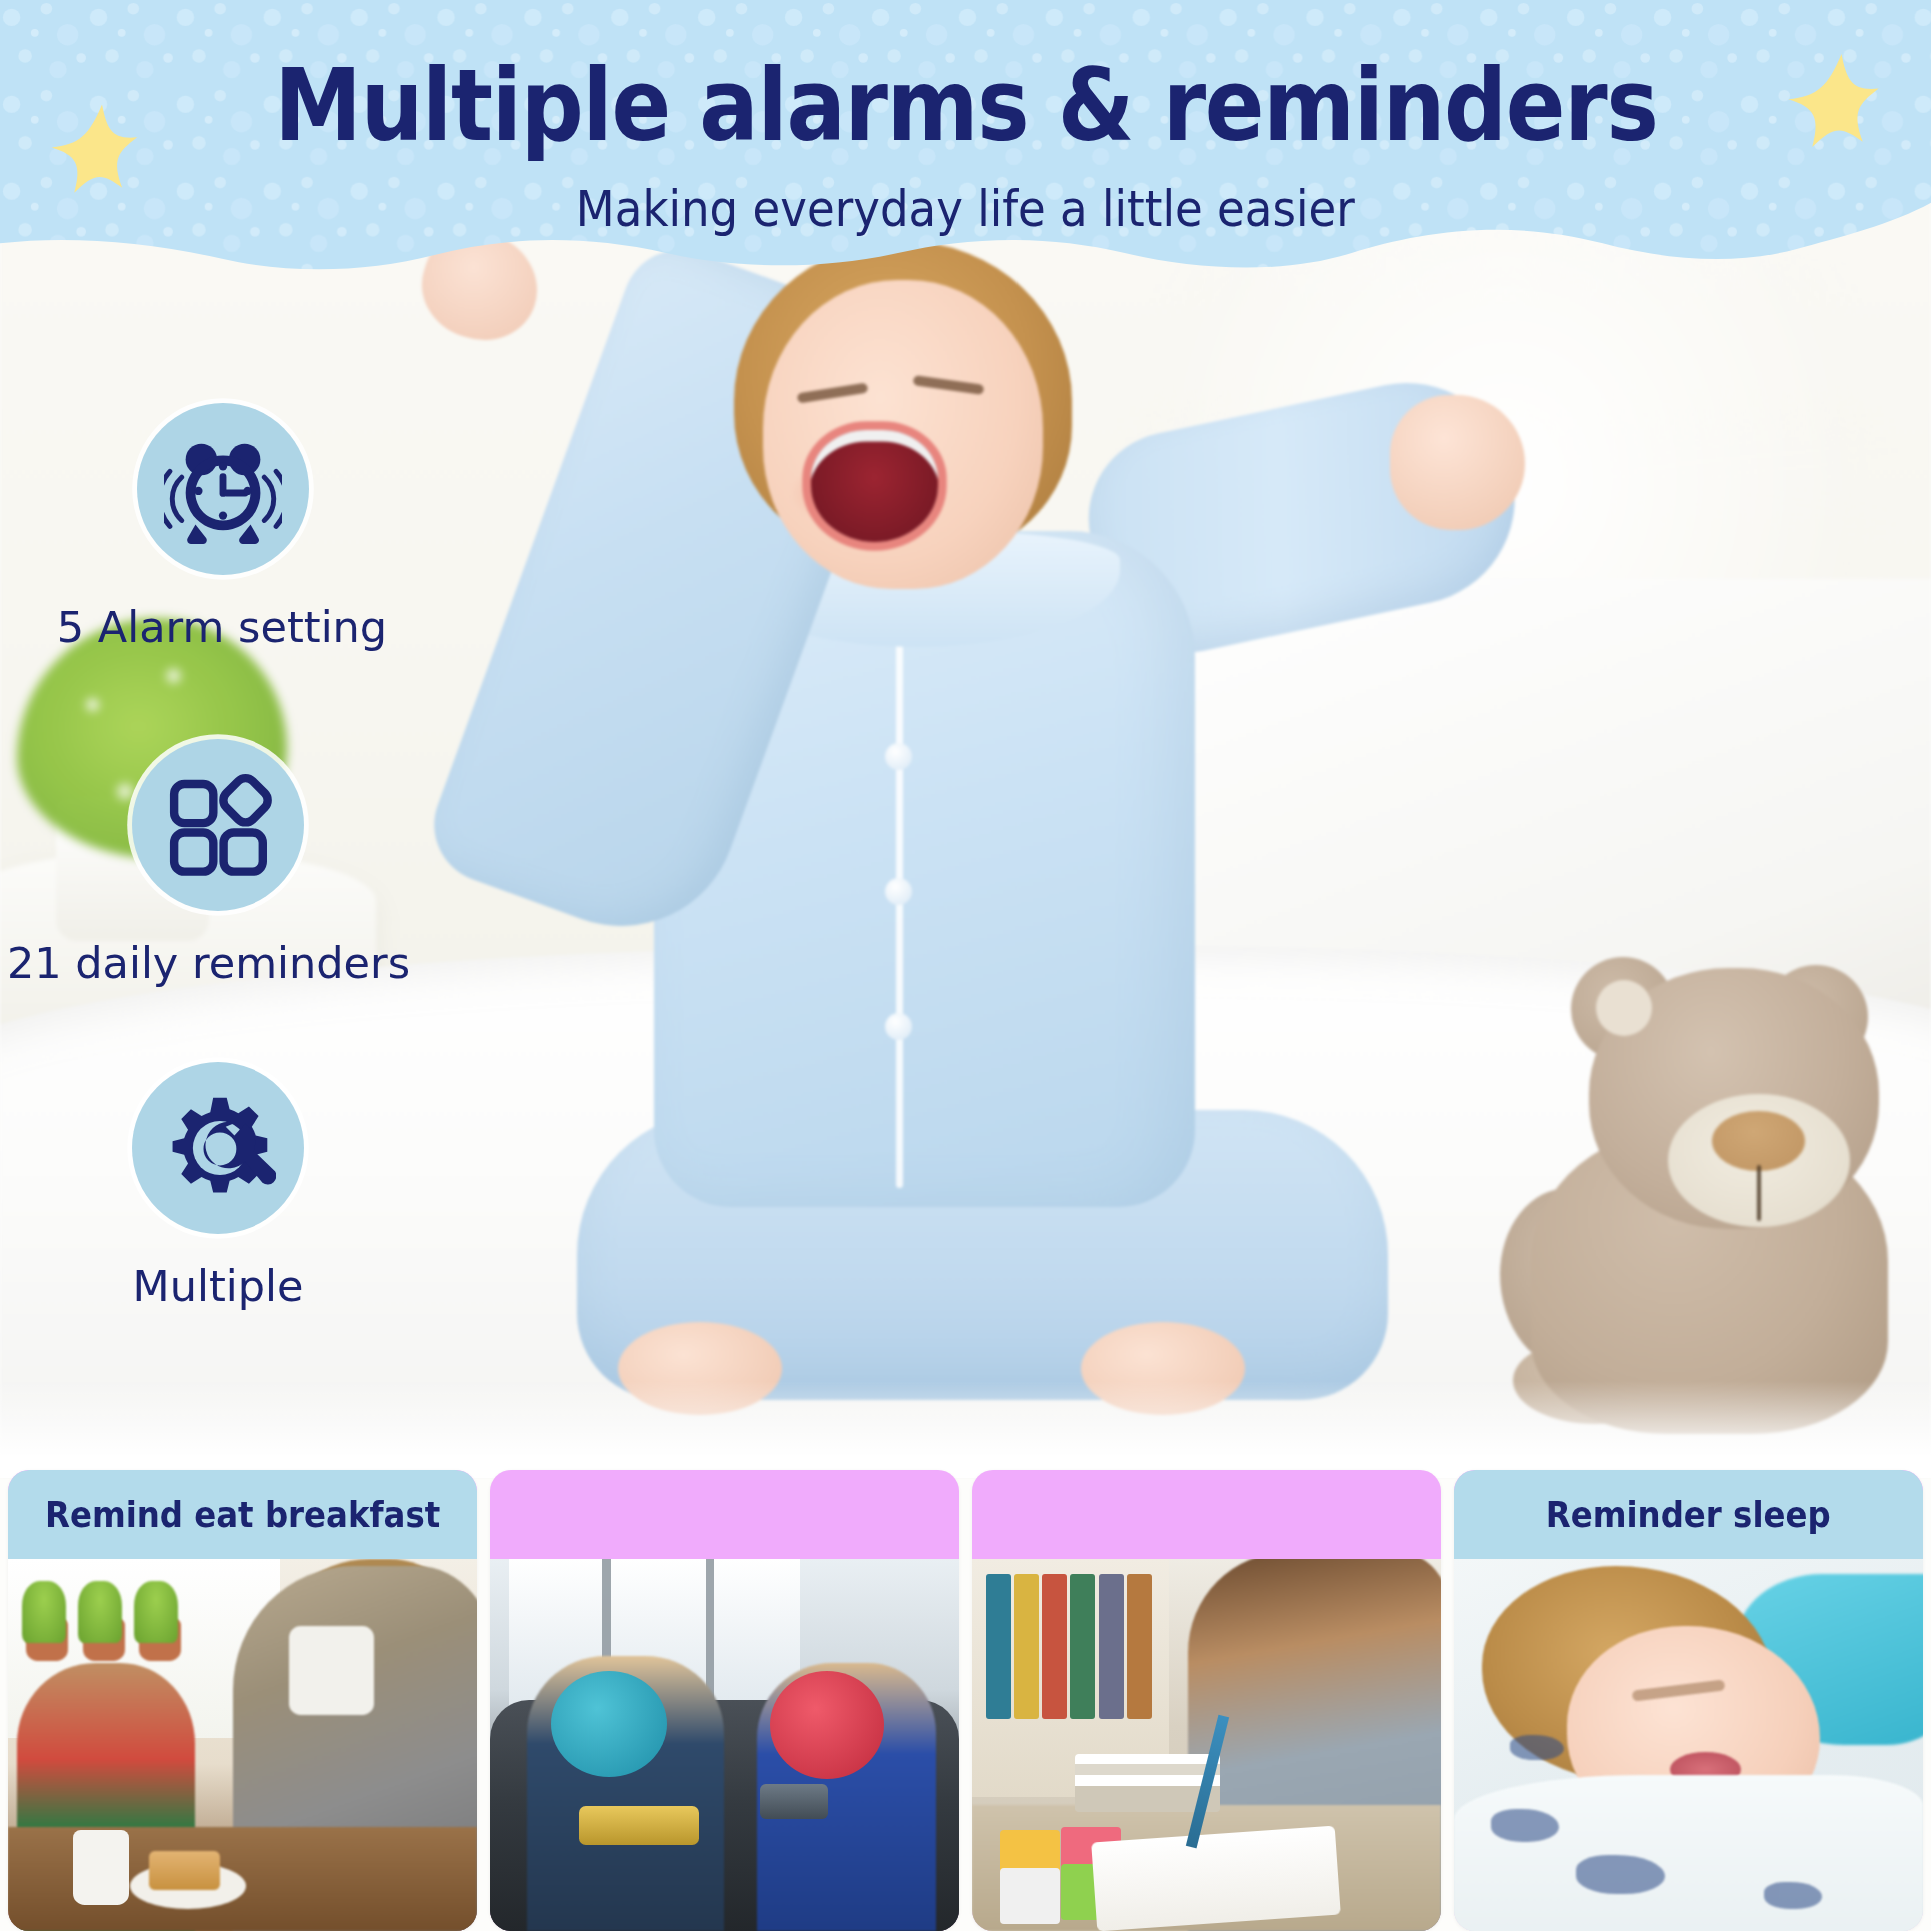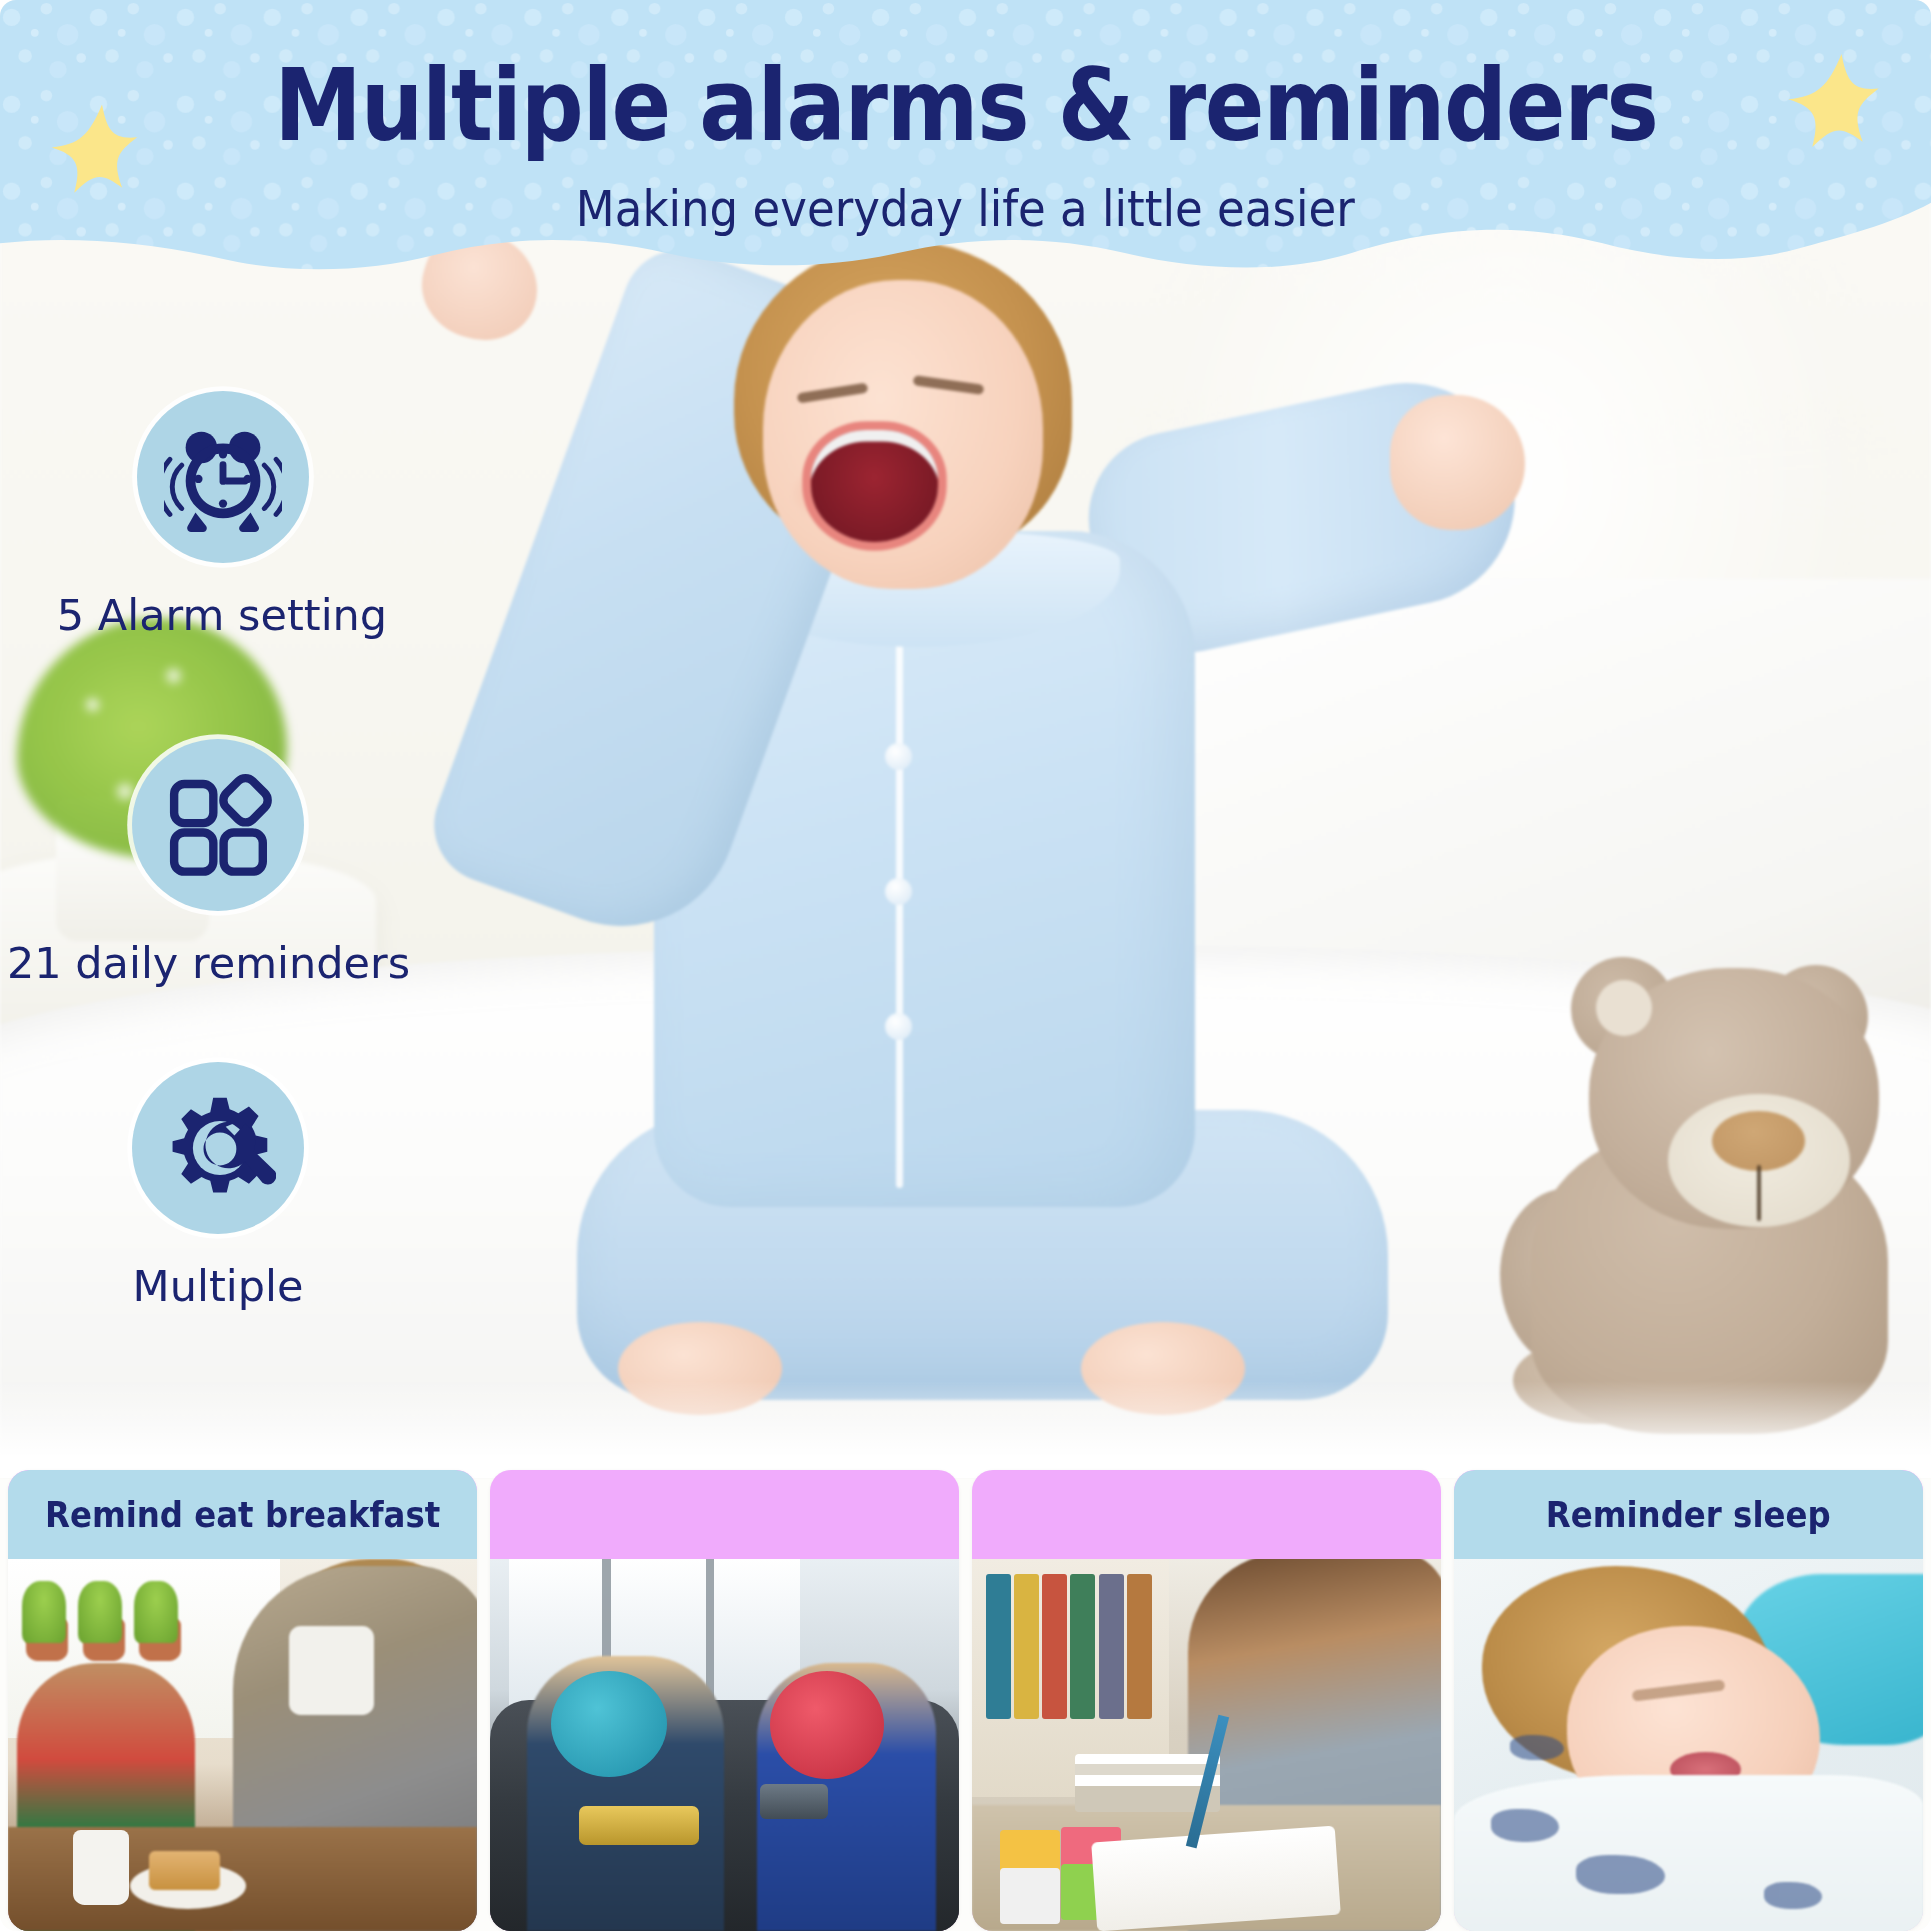--- a/index.html
+++ b/index.html
@@ -11,21 +11,20 @@
     background: #ffffff;
     font-family: "Liberation Sans", sans-serif;
   }
 
   #page {
     position: relative;
     width: 1931px;
     height: 1931px;
     background: #fdfdfb;
     overflow: hidden;
-    border-radius: 16px;
   }
 
   
   .hero-stage {
     position: absolute;
     left: 0; top: 0;
     width: 1931px; height: 1477px;
     overflow: hidden;
     background:
       radial-gradient(ellipse 70% 55% at 50% 30%, #ffffff 0%, #fbfbf7 55%, #f3f2ec 100%);
@@ -255,21 +254,21 @@
   }
 
   .star { position: absolute; z-index: 21; }
 
   
   .features { position: absolute; left: 0; top: 0; width: 415px; height: 1477px; z-index: 18; }
   .feature {
     position: absolute; width: 415px;
     display: flex; flex-direction: column; align-items: center;
   }
-  .feature.f1 { top: 391px; }
+  .feature.f1 { top: 403px; }
   .feature.f2 { top: 739px; }
   .feature.f3 { top: 1062px; }
 
   .f-circle {
     width: 172px; height: 172px; border-radius: 50%;
     background: #aed5e6;
     display: flex; align-items: center; justify-content: center;
     box-shadow: 0 0 0 4.8px rgba(255,255,255,0.85);
   }
   .feature.f1 .f-circle { margin-left: 31px; }

